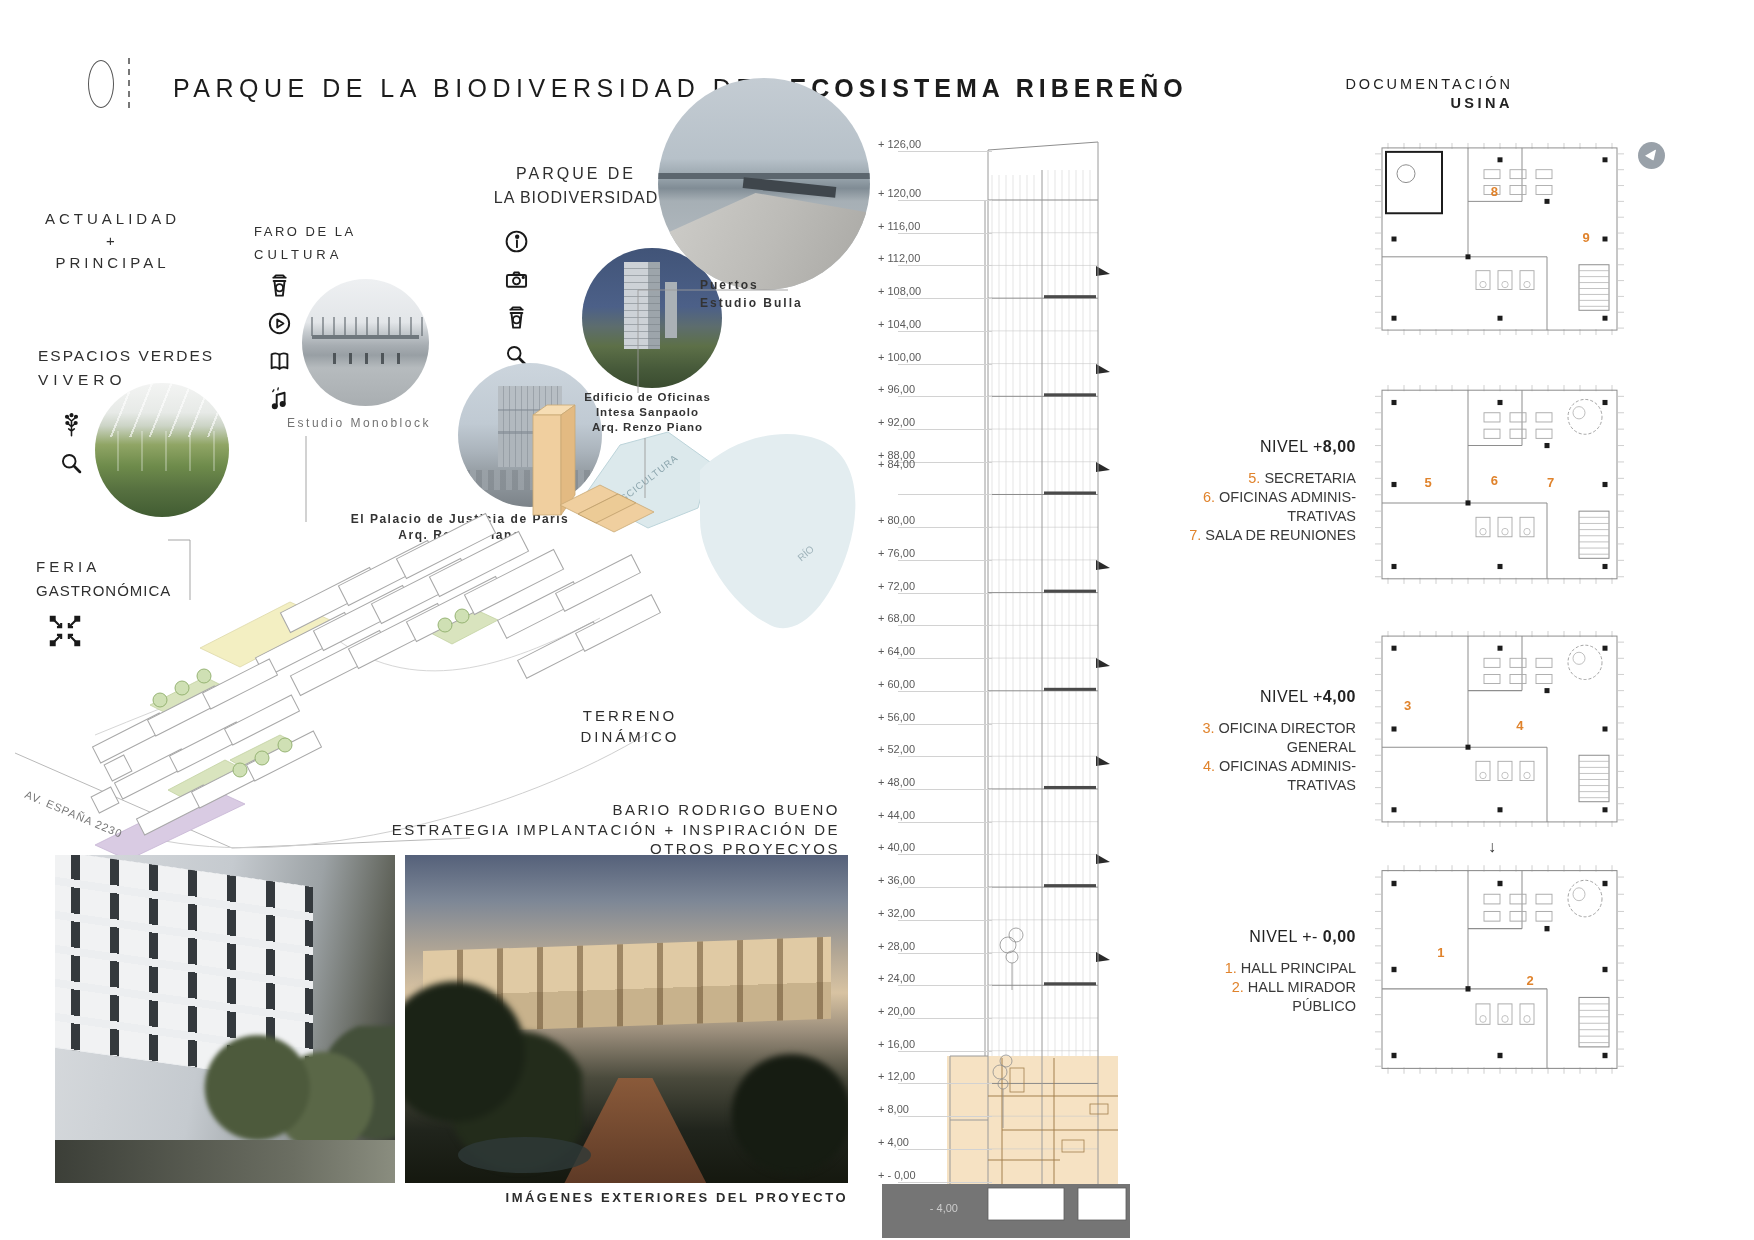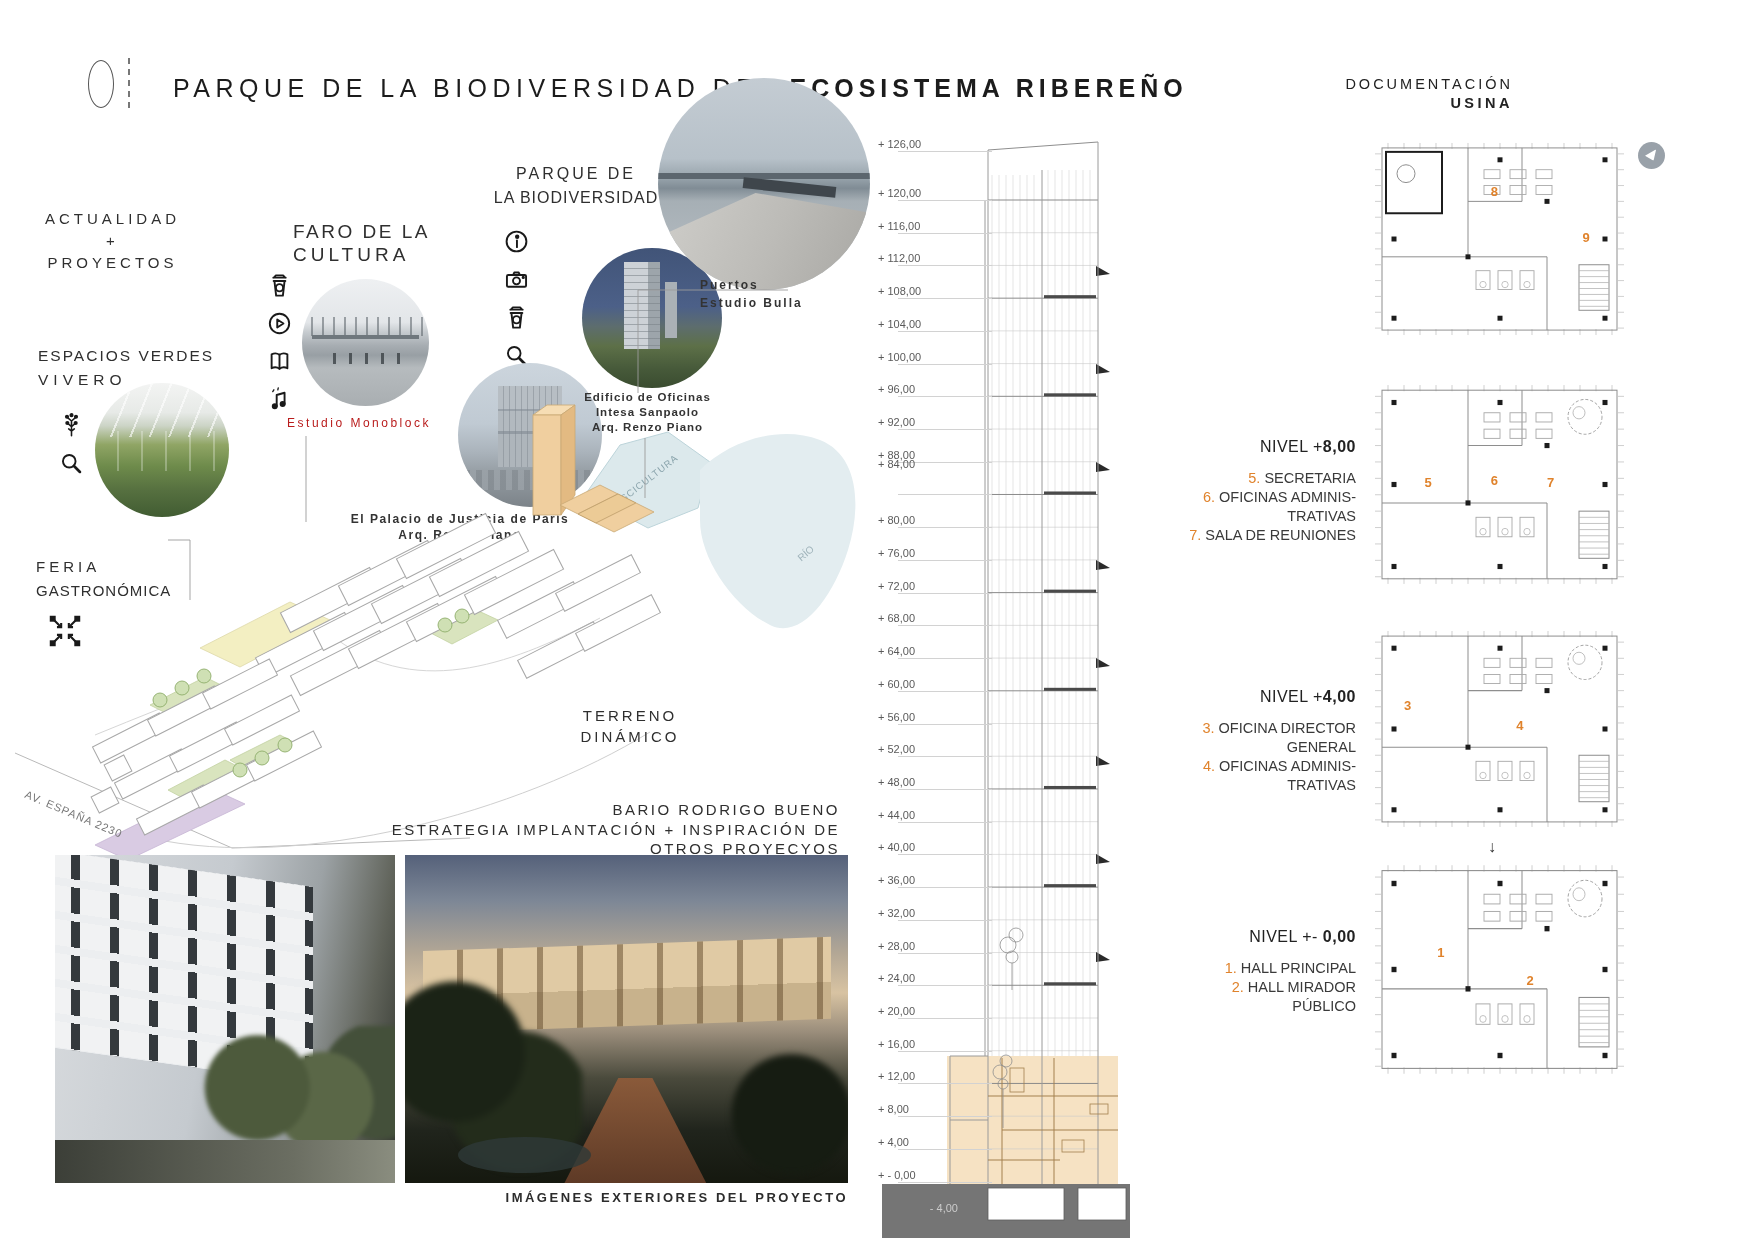--- a/index.html
+++ b/index.html
@@ -12,21 +12,21 @@
   .sr{position:absolute;width:1px;height:1px;overflow:hidden;clip:rect(0 0 0 0);}
   .title{left:173px;top:74px;font-size:25px;letter-spacing:5.5px;white-space:nowrap;color:#1c1c1c;}
   .title b{letter-spacing:5px;}
   .doc{left:1240px;top:76px;width:273px;text-align:right;font-size:14.5px;letter-spacing:3px;color:#222;}
   .doc .l2{font-weight:bold;margin-top:3px;letter-spacing:3.5px;}
   .nav-btn{left:1638px;top:142px;width:27px;height:27px;border-radius:50%;background:#99a1a9;cursor:pointer;}
   .nav-btn .tri{position:absolute;left:7px;top:8px;width:12px;height:11px;background:#fff;
     clip-path:polygon(0 45%,100% 0,65% 100%);transform:rotate(-8deg);}
   
   .h-ls{font-size:15px;letter-spacing:4px;color:#2f2f2f;white-space:nowrap;}
-  .cap{font-size:12px;letter-spacing:1.5px;white-space:nowrap;color:#b91c1c;}
+  .cap{font-size:12px;letter-spacing:1.5px;white-space:nowrap;color:#737373;}
   .capb{font-size:12px;font-weight:bold;letter-spacing:1px;white-space:nowrap;color:#333;}
   .center{text-align:center;}
   
   .icon{display:block;width:27px;height:27px;margin:0 0 11px 0;}
   .icon svg{width:100%;height:100%;stroke:#1a1a1a;fill:none;stroke-width:1.7;stroke-linecap:round;stroke-linejoin:round;}
   
   .circ{position:absolute;border-radius:50%;overflow:hidden;}
   .circ>div{position:absolute;}
   
   .lvl-line{position:absolute;left:898px;width:94px;border-top:1px solid #d2d2d2;}
@@ -67,24 +67,24 @@
     <div class="l2">USINA</div>
   </div>
 
   <div class="abs nav-btn">
     <span class="tri"></span>
   </div>
 
   <div class="abs h-ls center" style="left:30px;top:208px;width:165px;line-height:22px;">
     <div>ACTUALIDAD</div>
     <div>+</div>
-    <div>PROYECTOS</div>
-  </div>
-
-  <div class="abs h-ls" style="left:254px;top:220px;letter-spacing:2.5px;line-height:23px;font-size:19px;margin-left:39px;">
+    <div>PRINCIPAL</div>
+  </div>
+
+  <div class="abs h-ls" style="left:254px;top:220px;letter-spacing:2.5px;line-height:23px;font-size:13px;">
     <div>FARO DE LA</div>
     <div style="letter-spacing:4px;">CULTURA</div>
   </div>
 
   <div class="abs" style="left:266px;top:272px;">
     <span class="icon"><svg viewBox="0 0 24 24">
           <path d="M6.5 5h11M7 5l1.8-2h6.4L17 5M7.5 8 9 21h6l1.5-13M6.8 8h10.4"></path>
           <circle cx="12" cy="14" r="3.2"></circle>
         </svg></span>
     <span class="icon"><svg viewBox="0 0 24 24">

